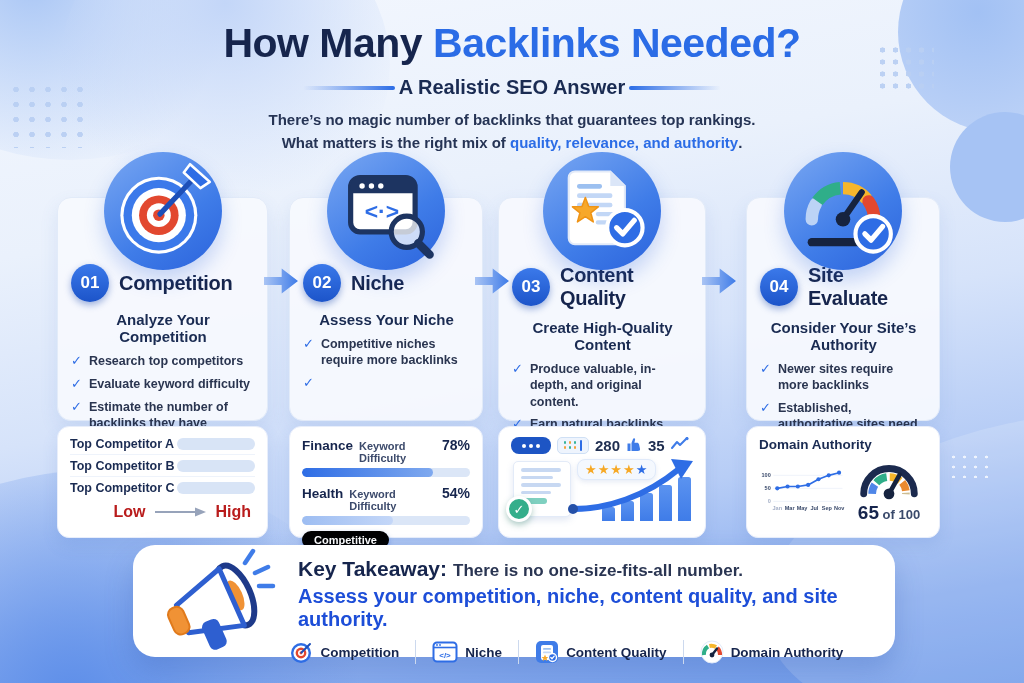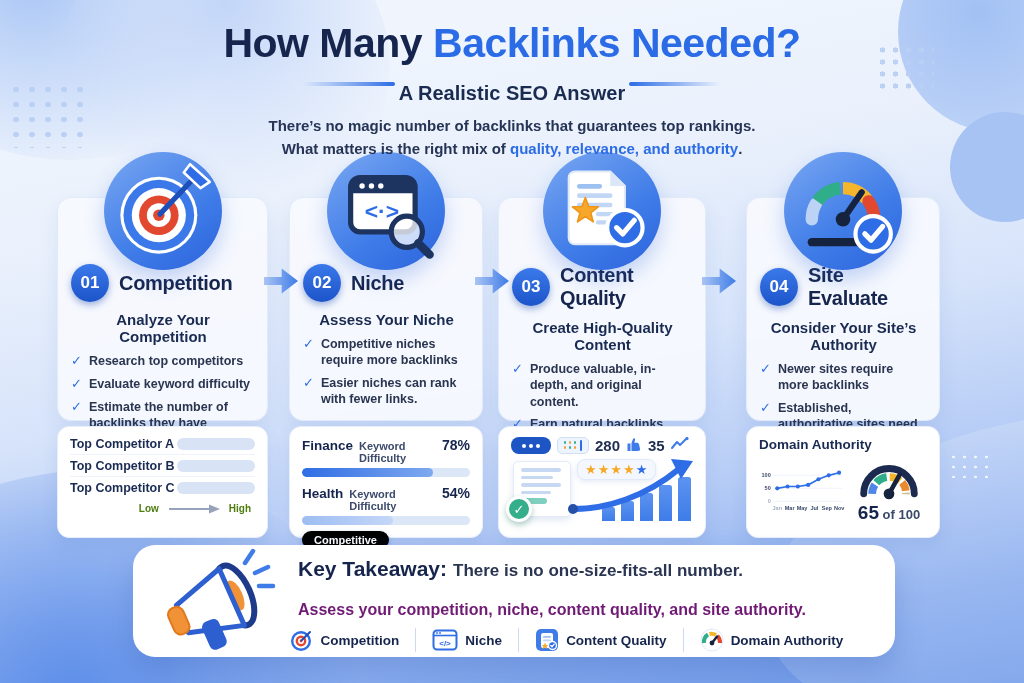--- a/index.html
+++ b/index.html
@@ -17,21 +17,21 @@
   .dots{ position:absolute; background-image:radial-gradient(#b9cff3 2.6px, rgba(0,0,0,0) 3px); background-size:16px 15px; opacity:.95; pointer-events:none;}
   .dots-tl{ left:8px; top:82px; width:76px; height:66px; }
   .dots-tr{ left:876px; top:44px; width:58px; height:50px; background-size:13px 12px; }
   .dots-br{ left:948px; top:452px; width:46px; height:26px; background-image:radial-gradient(rgba(255,255,255,.8) 1.4px, rgba(0,0,0,0) 1.8px); background-size:11px 10px;}
 
   
   .header{ position:absolute; left:0; top:20px; width:100%; text-align:center; z-index:3;}
   .title{ font-size:41px; font-weight:800; letter-spacing:-0.5px; }
   .title .t-dark{ color:#16254d; }
   .title .t-blue{ color:#2b6ce6; }
-  .subtitle-row{ margin-top:15px; display:flex; align-items:flex-start; justify-content:center; gap:4px;}
+  .subtitle-row{ margin-top:9px; display:flex; align-items:center; justify-content:center; gap:4px;}
   .sub-line{ width:92px; height:4px; border-radius:3px; }
   .sub-line.l{ background:linear-gradient(90deg, rgba(47,108,230,0) 0%, #2b6ce6 100%); }
   .sub-line.r{ background:linear-gradient(90deg, #2b6ce6 0%, rgba(47,108,230,0) 100%); }
   .subtitle{ font-size:20px; font-weight:700; color:#1a2b52; }
   .desc{ margin-top:10px; font-size:15px; font-weight:600; color:#263455; line-height:1.5; }
   .desc .hl{ color:#2b6ce6; font-weight:700; }
 
   
   .steps-row{ position:absolute; left:57px; top:152px; width:883px; height:392px; display:flex; z-index:2; }
   .col{ display:flex; flex-direction:column; align-items:center; }
@@ -59,21 +59,21 @@
   .flow-arrow{ position:absolute; top:112px; width:34px; height:34px;
     background:linear-gradient(90deg,#a9c4f4,#3f7ce8);
     clip-path:polygon(0% 38%,52% 38%,52% 13%,100% 50%,52% 87%,52% 62%,0% 62%); }
   .fa-1{ left:207px;} .fa-2{ left:418px;} .fa-3{ left:645px;}
 
   
   .comp-row{ display:flex; align-items:center; justify-content:space-between; margin-bottom:4px; border-bottom:1px solid #eef3fb; padding-bottom:3px;text-align:center;}
   .comp-label{ font-size:12.5px; font-weight:800; color:#1a2b52; }
   .comp-track{ width:78px; height:12px; border-radius:7px; background:#d8e4f6; overflow:hidden; flex:0 0 auto;}
   .comp-fill{ height:100%; border-radius:7px; }
-  .comp-scale{ display:flex; align-items:center; justify-content:flex-end; gap:8px; margin-top:5px; font-size:10px; font-weight:700; color:#4d7c0f; padding-right:4px;}
+  .comp-scale{ display:flex; align-items:center; justify-content:flex-end; gap:8px; margin-top:5px; font-size:16px; font-weight:700; color:#b91c1c; padding-right:4px;}
 
   
   .kd-row{ display:flex; align-items:baseline; gap:6px; }
   .kd-name{ font-size:13.5px; font-weight:800; color:#16254d;}
   .kd-metric{ font-size:11px; font-weight:600; color:#3c4a6b; flex:1;}
   .kd-val{ font-size:14px; font-weight:800; color:#16254d;}
   .kd-track{ margin-top:4px; height:9px; border-radius:5px; background:#dbe6f7; overflow:hidden;}
   .kd-fill{ height:100%; border-radius:5px; }
   .kd-fill.strong{ background:linear-gradient(90deg,#2e6de5,#7fa9ef);}
   .kd-fill.soft{ background:linear-gradient(90deg,#9dbdf2,#c4d7f8);}
@@ -108,21 +108,21 @@
   .da-gauge-block{ text-align:center; width:78px; }
   .da-score{ font-size:13px; color:#3a4a6b; font-weight:600; margin-top:-2px;}
   .da-score b{ font-size:19px; font-weight:800; color:#16254d; }
 
   
   .takeaway{ position:absolute; left:133px; top:545px; width:762px; height:112px; background:#ffffff;
     border-radius:22px; box-shadow:0 14px 28px rgba(40,80,170,.25); z-index:4; padding:12px 20px 8px 165px;}
   .mega{ position:absolute; left:16px; top:0px; }
   .tk-line1{ font-size:17px; font-weight:600; color:#2a3552; }
   .tk-line1 b{ font-size:21px; font-weight:800; color:#16254d; margin-right:6px;}
-  .tk-line2{ font-size:16px; font-weight:600; color:#701a75; margin-top:20px; }
+  .tk-line2{ font-size:20px; font-weight:600; color:#1d4ed8; margin-top:4px; }
   .legend-row{ display:flex; align-items:center; justify-content:center; gap:16px; margin-top:9px; margin-left:-40px;}
   .legend-item{ display:flex; align-items:center; gap:7px; }
   .legend-label{ font-size:13.5px; font-weight:700; color:#16254d; }
   .legend-div{ width:1px; height:24px; background:#ccd9ee; }
 </style>
 </head>
 <body>
 
 <div class="page">
 
@@ -235,21 +235,20 @@
           <div class="step-label">Niche</div>
         </div>
         <div class="step-heading">Assess Your Niche</div>
         <ul class="bullets">
           <li>
               <span class="chk">✓</span>
               <span>Competitive niches require more backlinks</span>
             </li>
           <li>
               <span class="chk">✓</span>
-              <span>Easier niches can rank with fewer links.</span>
             </li>
         </ul>
       </div>
       <div class="mini-card">
         <div class="kd-row">
           <span class="kd-name">Finance</span>
           <span class="kd-metric">Keyword Difficulty</span>
           <span class="kd-val">78%</span>
         </div>
         <div class="kd-track">

